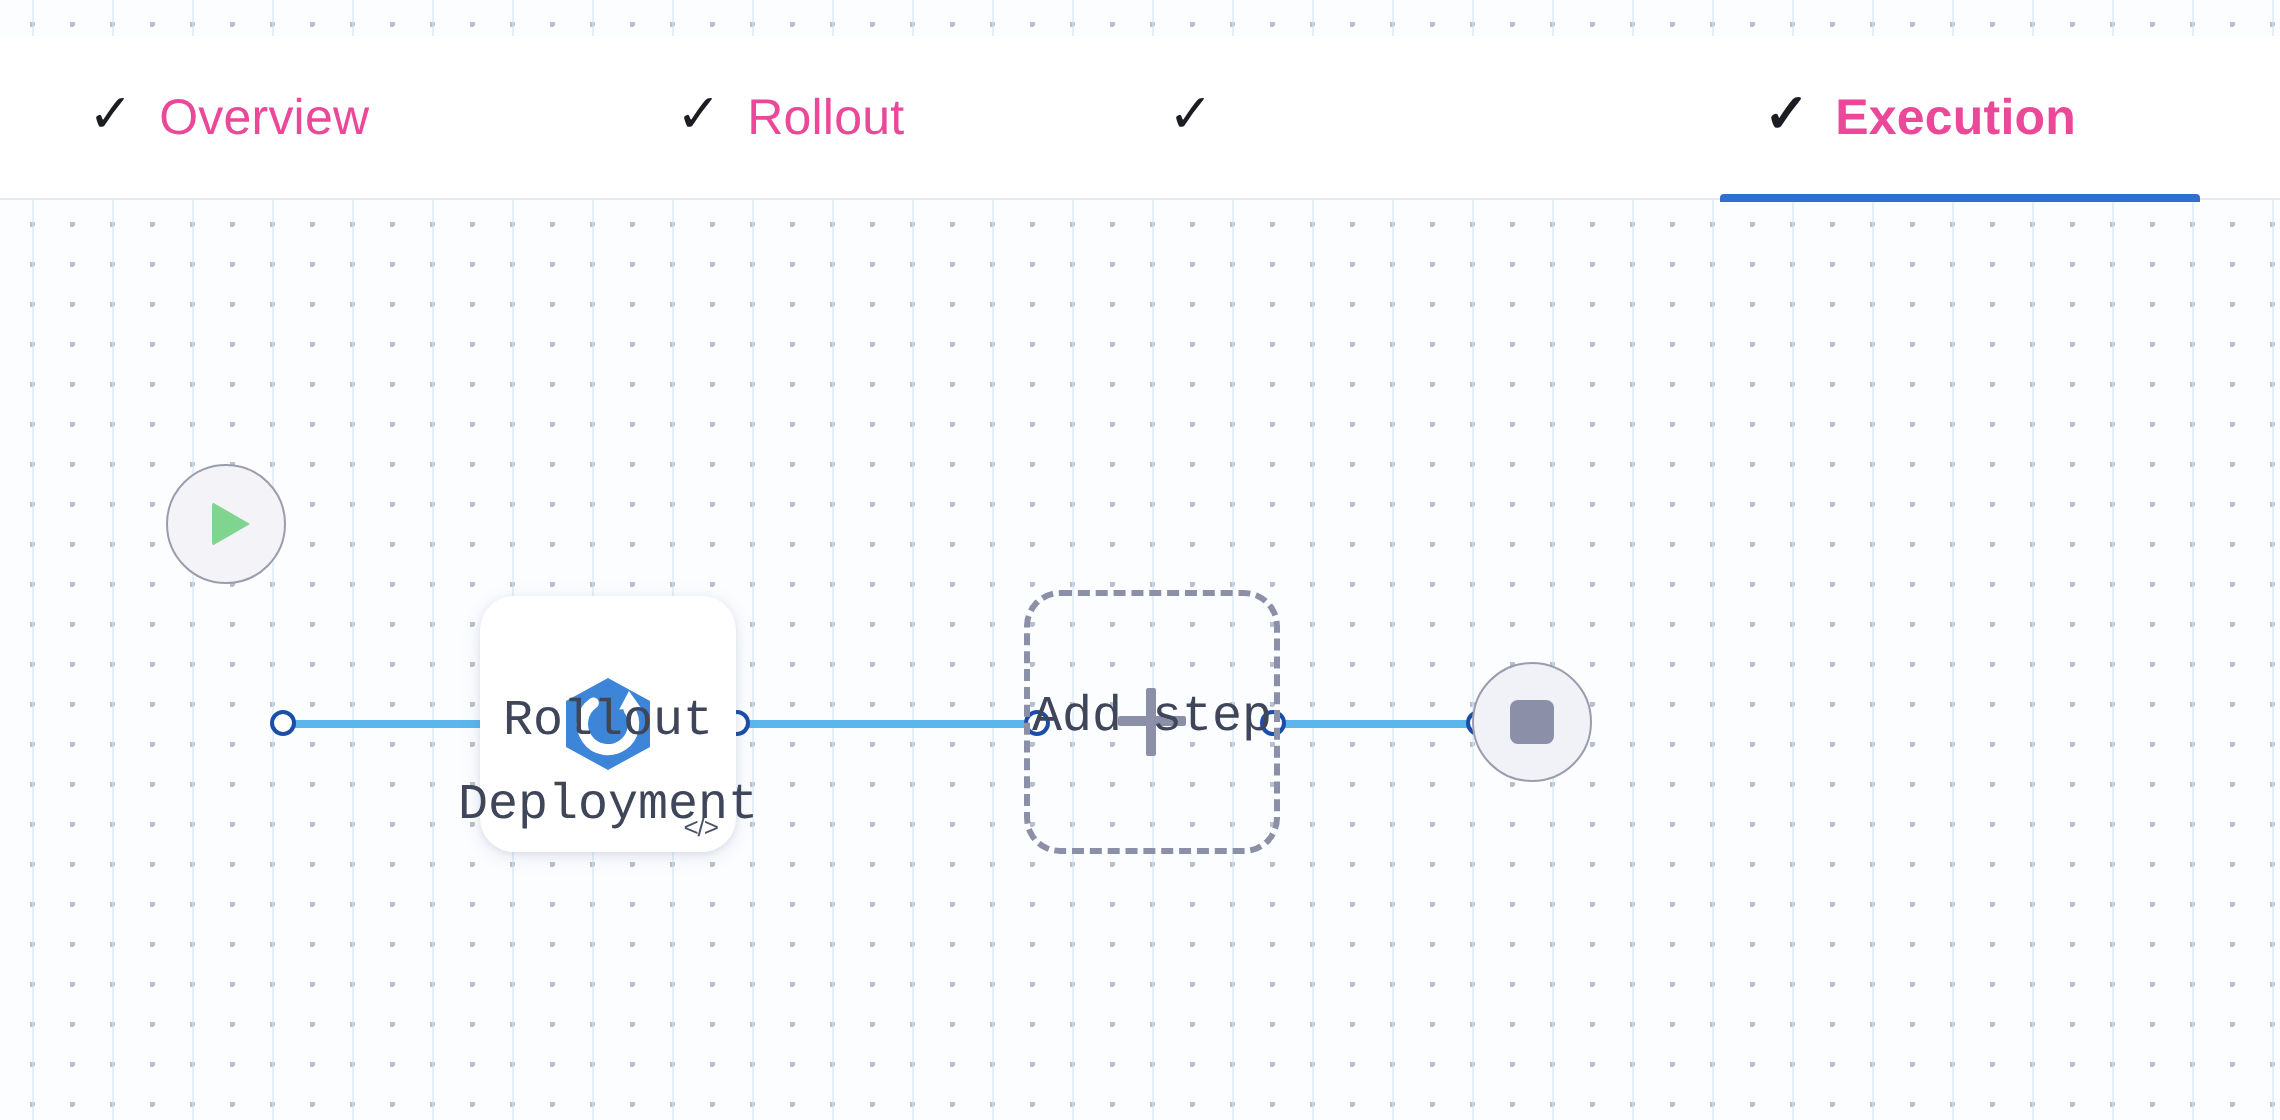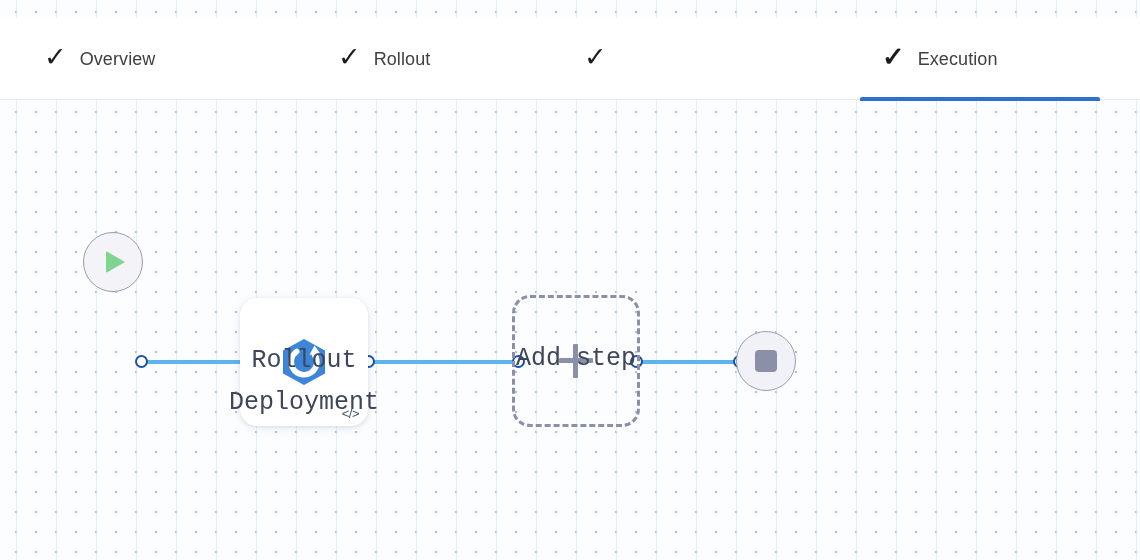--- a/index.html
+++ b/index.html
@@ -68,26 +68,26 @@
     user-select: none;
   }
   .tab .check {
     font-size: 27px;
     line-height: 1;
     color: #1b1d22;
     font-weight: 400;
     transform: translateY(-2px);
   }
   .tab .tab-label {
-    font-size: 18px;
-    color: #404040;
+    font-size: 25px;
+    color: #ec4899;
     letter-spacing: .1px;
     white-space: nowrap;
   }
-  .tab.active .tab-label { font-weight: 400; }
+  .tab.active .tab-label { font-weight: 700; }
   .tab.active .check { font-weight: 700; }
 
   .tab-underline {
     position: absolute;
     bottom: -1px;
     left: 0;
     right: 0;
     height: 4px;
     background: #2f6fd0;
     border-radius: 2px 2px 0 0;

